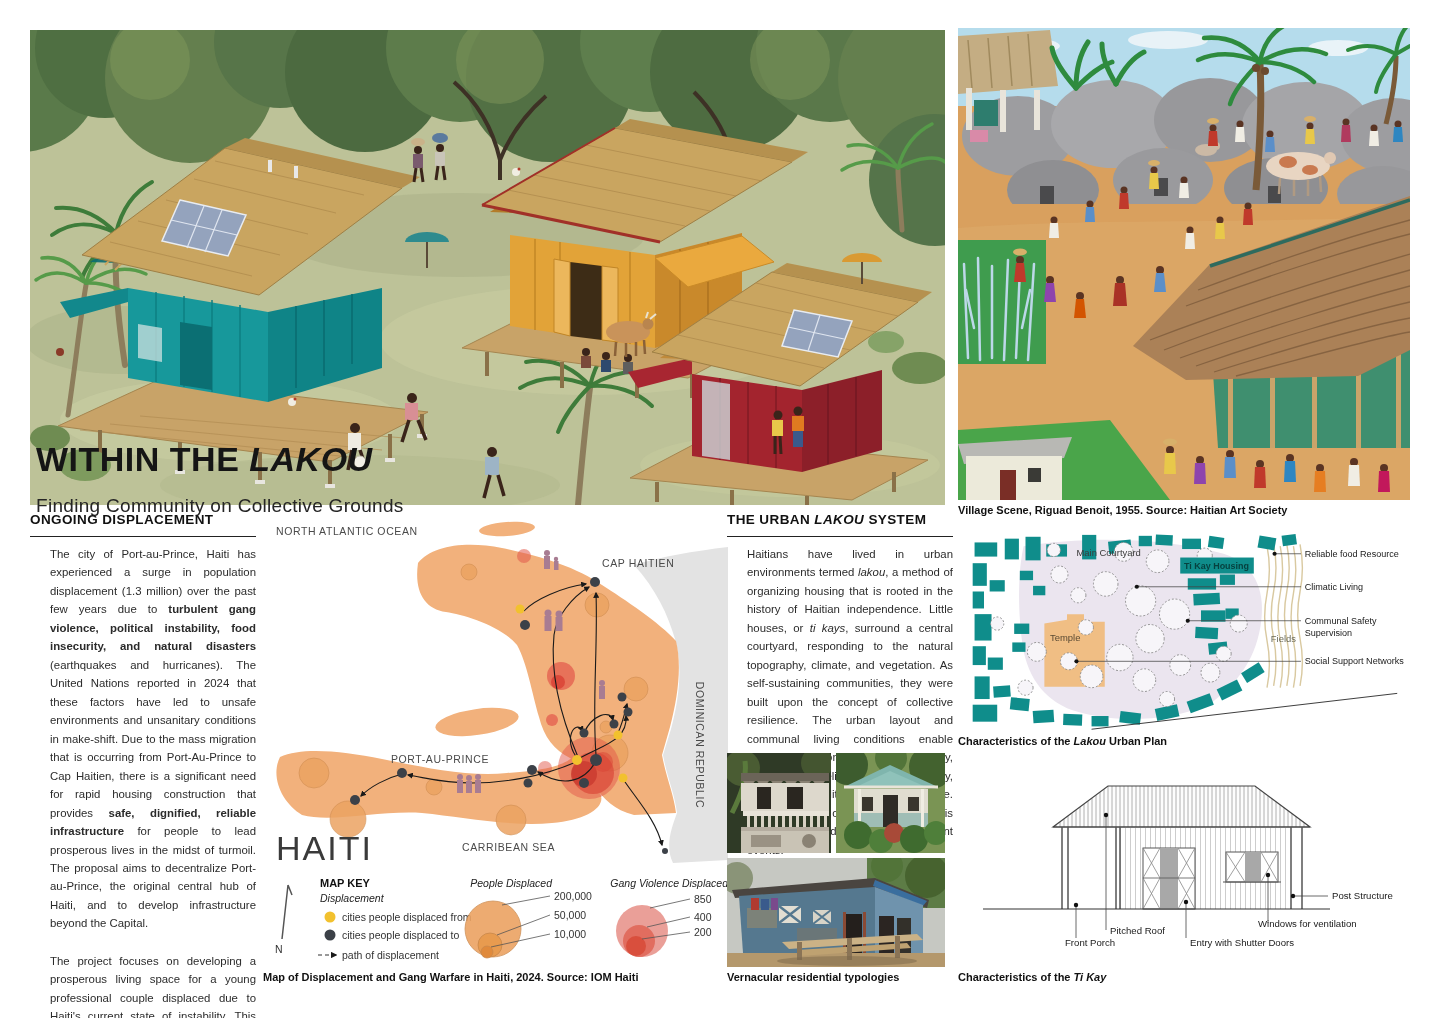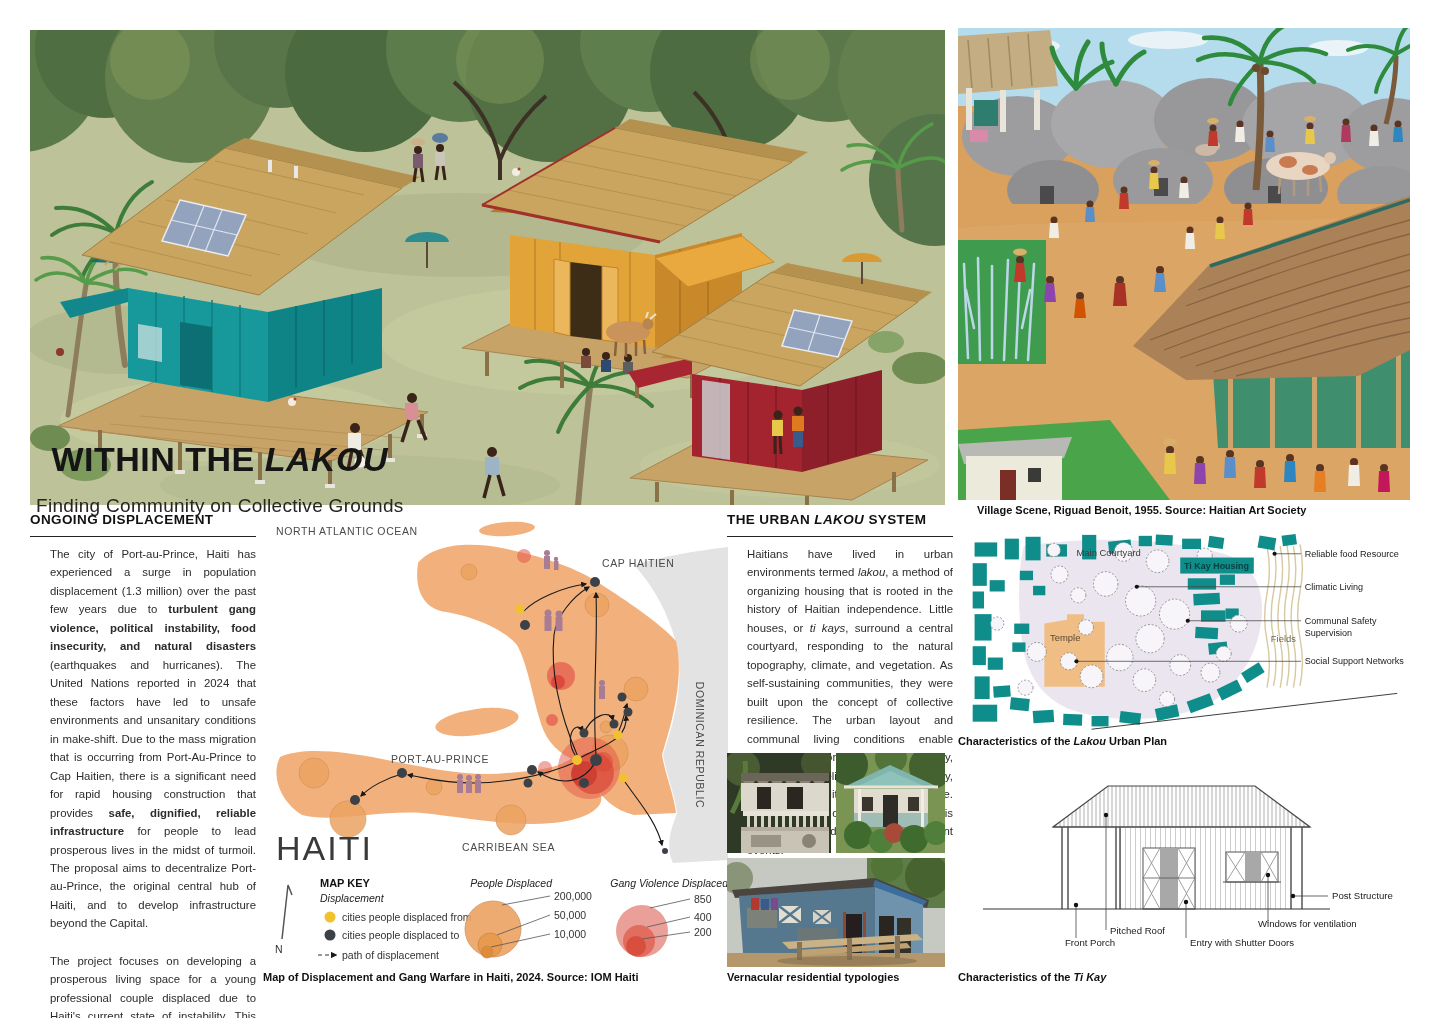--- a/index.html
+++ b/index.html
@@ -2,21 +2,21 @@
 <html><head>
 <meta charset="utf-8">
 <style>
   html,body{margin:0;padding:0;background:#ffffff;}
   .board{position:relative;width:1440px;height:1018px;background:#fff;font-family:"Liberation Sans",sans-serif;color:#222;overflow:hidden;}
   .abs{position:absolute;}
   .caption{font-size:11px;font-weight:bold;color:#111;}
   .colhead{font-size:13.5px;font-weight:bold;letter-spacing:.4px;color:#111;padding-bottom:9px;border-bottom:1.4px solid #222;margin-bottom:8px;}
   .body-text{font-size:11.4px;line-height:1.62;text-align:justify;color:#2b2b2b;margin-left:20px;}
   .body-text + .body-text{margin-top:19px;}
-  .hero-title{font-size:34px;font-weight:bold;letter-spacing:.5px;color:#151515;line-height:1;text-align:center;}
+  .hero-title{font-size:34px;font-weight:bold;letter-spacing:.5px;color:#151515;line-height:1;}
   .hero-sub{font-size:19px;color:#252525;margin-top:19px;letter-spacing:.3px;}
   svg text{font-family:"Liberation Sans",sans-serif;}
   .maplabel{font-size:10.5px;fill:#4a4a4a;letter-spacing:.6px;}
   .keyhead{font-size:11px;font-weight:bold;fill:#111;}
   .keyitalic{font-size:10.5px;font-style:italic;fill:#222;}
   .keytext{font-size:10.5px;fill:#333;}
   .annot{font-size:9.6px;fill:#1a1a1a;}
 </style>
 </head>
 <body>
@@ -471,21 +471,21 @@
             <circle r="4" fill="#5a3423"></circle>
             <path d="M-5,3 L5,3 L6,24 L-6,24 Z" fill="#f0ede4"></path>
           </g>
         <g transform="translate(426,440)">
             <circle r="4" fill="#5a3423"></circle>
             <path d="M-5,3 L5,3 L6,24 L-6,24 Z" fill="#c2185b"></path>
           </g>
       </g>
     </svg>
   </div>
-  <div class="abs caption" style="left:958px;top:504px;width:452px;margin-left:19px;">Village Scene, Riguad Benoit, 1955. Source: Haitian Art Society</div>
+  <div class="abs caption" style="left:958px;top:504px;width:452px;">Village Scene, Riguad Benoit, 1955. Source: Haitian Art Society</div>
 
   <div class="abs" style="left:30px;top:512px;width:226px;">
     <div class="colhead">ONGOING DISPLACEMENT</div>
     <div class="body-text"><span>The city of Port-au-Prince, Haiti has experienced a surge in population displacement  (1.3 million) over the past few years due to </span><span style="font-weight: bold;">turbulent gang violence, political instability, food insecurity, and natural disasters</span><span> (earthquakes and hurricanes). The United Nations reported in 2024 that these factors have led to unsafe environments and unsanitary conditions in make-shift. Due to the mass migration that is occurring from Port-Au-Prince to Cap Haitien, there is a significant need for rapid housing construction that provides </span><span style="font-weight: bold;">safe, dignified, reliable infrastructure</span><span> for people to lead prosperous lives in the midst of turmoil. The proposal aims to decentralize Port-au-Prince, the original central hub of Haiti, and to develop infrastructure beyond the Capital.</span></div>
     <div class="body-text"><span>The project focuses on developing a prosperous living space for a young professional couple displaced due to Haiti's current state of instability. This goal is accomplished through two methods of analysis: </span><span style="font-weight: bold;">the lakou urban system and the microhome</span></div>
   </div>
 
   <div class="abs" style="left:262px;top:515px;width:466px;height:452px;">
     <svg width="466" height="452" viewBox="0 0 466 452">
       <defs>

